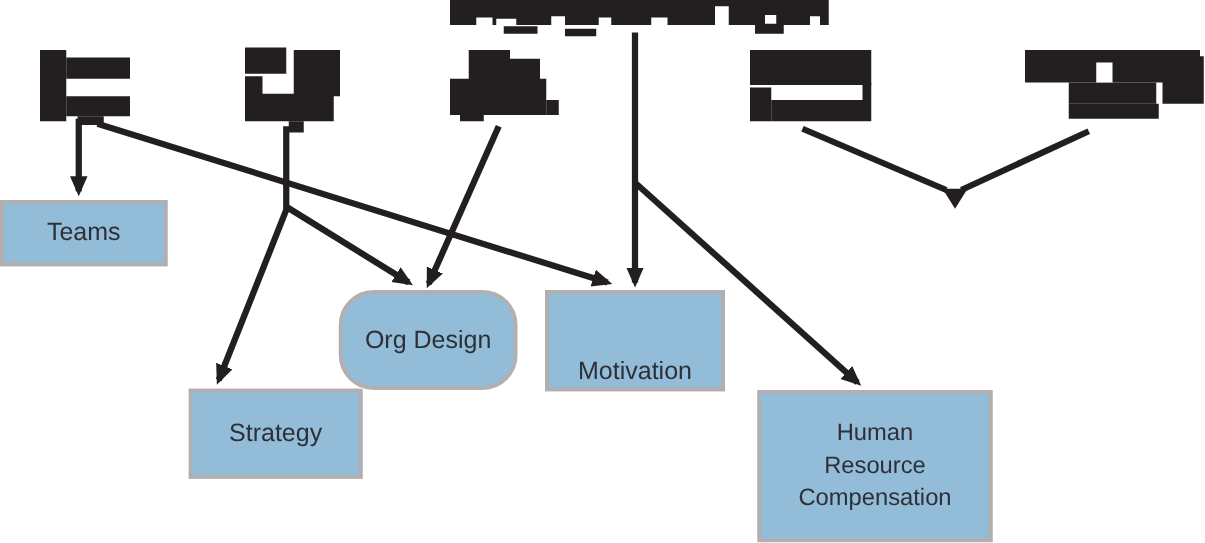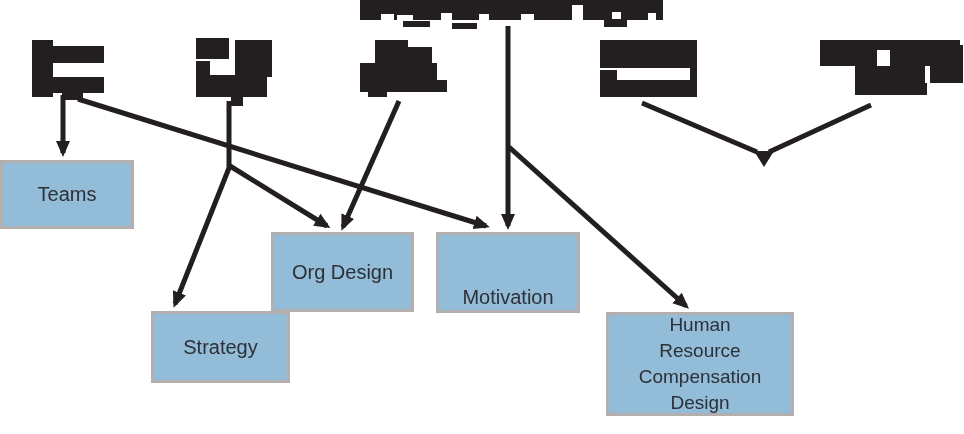--- a/index.html
+++ b/index.html
@@ -35,43 +35,42 @@
   .edge{stroke:#231f20;stroke-width:5;fill:none;}
   .blob rect{fill:#231f20;}
   .blob rect.notch{fill:#ffffff;}
   .arrowfill{fill:#231f20;}
 </style>
 </head>
 <body>
 
 <div class="canvas">
 
-  <div class="node" style="left:0px;top:160px;width:134px;height:69px;text-align:right;">
+  <div class="node" style="left:0px;top:160px;width:134px;height:53px;text-align:right;">
     <span>Teams</span>
   </div>
 
   <div class="node" style="left:103px;top:311px;width:139px;height:72px;margin-left:48px;">
     <span>Strategy</span>
   </div>
 
-  <div class="node" style="left:271px;top:232px;width:143px;height:80px;">
+  <div class="node" style="left:271px;top:232px;width:143px;height:80px;border-radius:28px;">
     <span>Org Design</span>
   </div>
 
   <div class="node" style="left:436px;top:232px;width:144px;height:81px;align-items:flex-end;">
     <span>Motivation</span>
   </div>
 
 
-  <div class="node node-hr" style="left:606px;top:312px;width:188px;height:104px;">
+  <div class="node node-hr" style="left:606px;top:312px;width:188px;height:122px;">
     <div class="multiline">
       <span>Human</span>
       <span>Resource</span>
       <span>Compensation</span>
-      <span>Design</span>
     </div>
   </div>
 
   <svg class="overlay" width="964" height="434" viewBox="0 0 964 434">
     <defs>
       <marker id="arw" markerUnits="userSpaceOnUse" markerWidth="18" markerHeight="16" refX="12" refY="7" orient="auto">
         <path d="M0,0 L16,7 L0,14 Z" fill="#231f20"></path>
       </marker>
     </defs>
 

